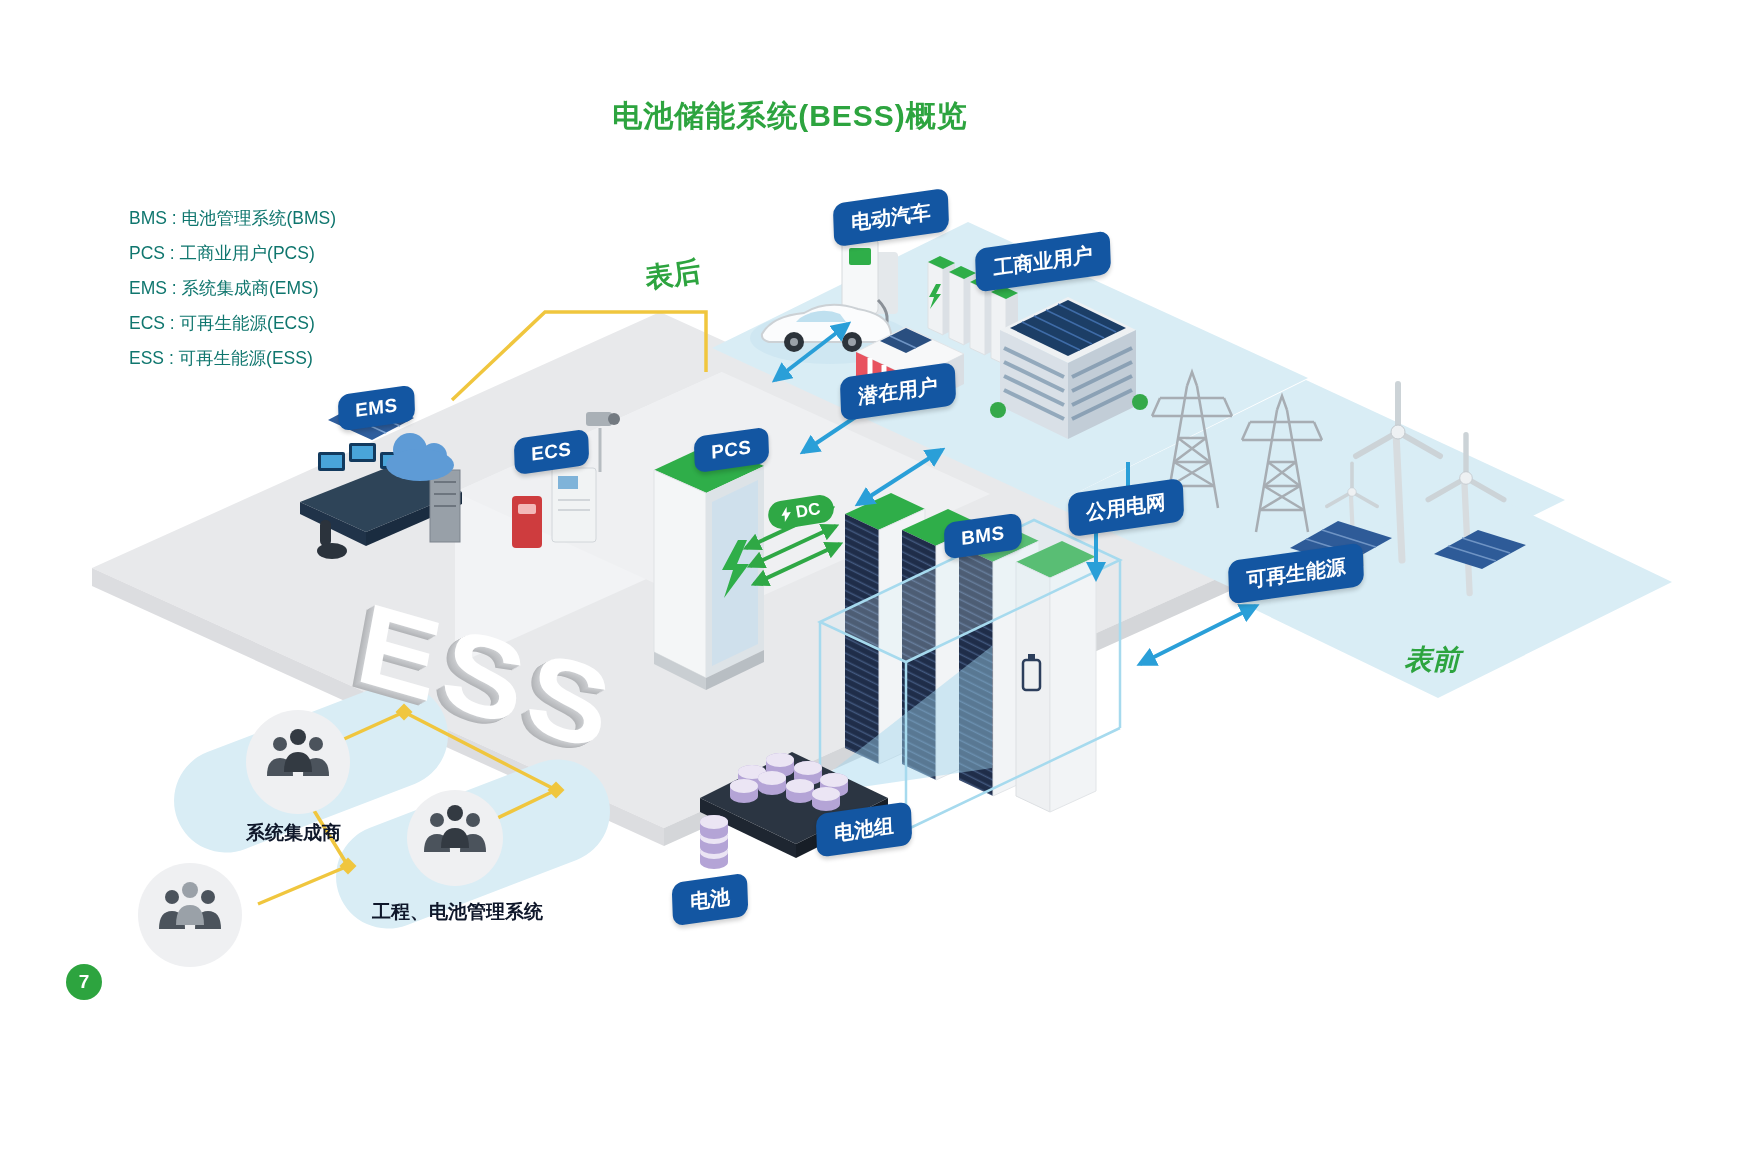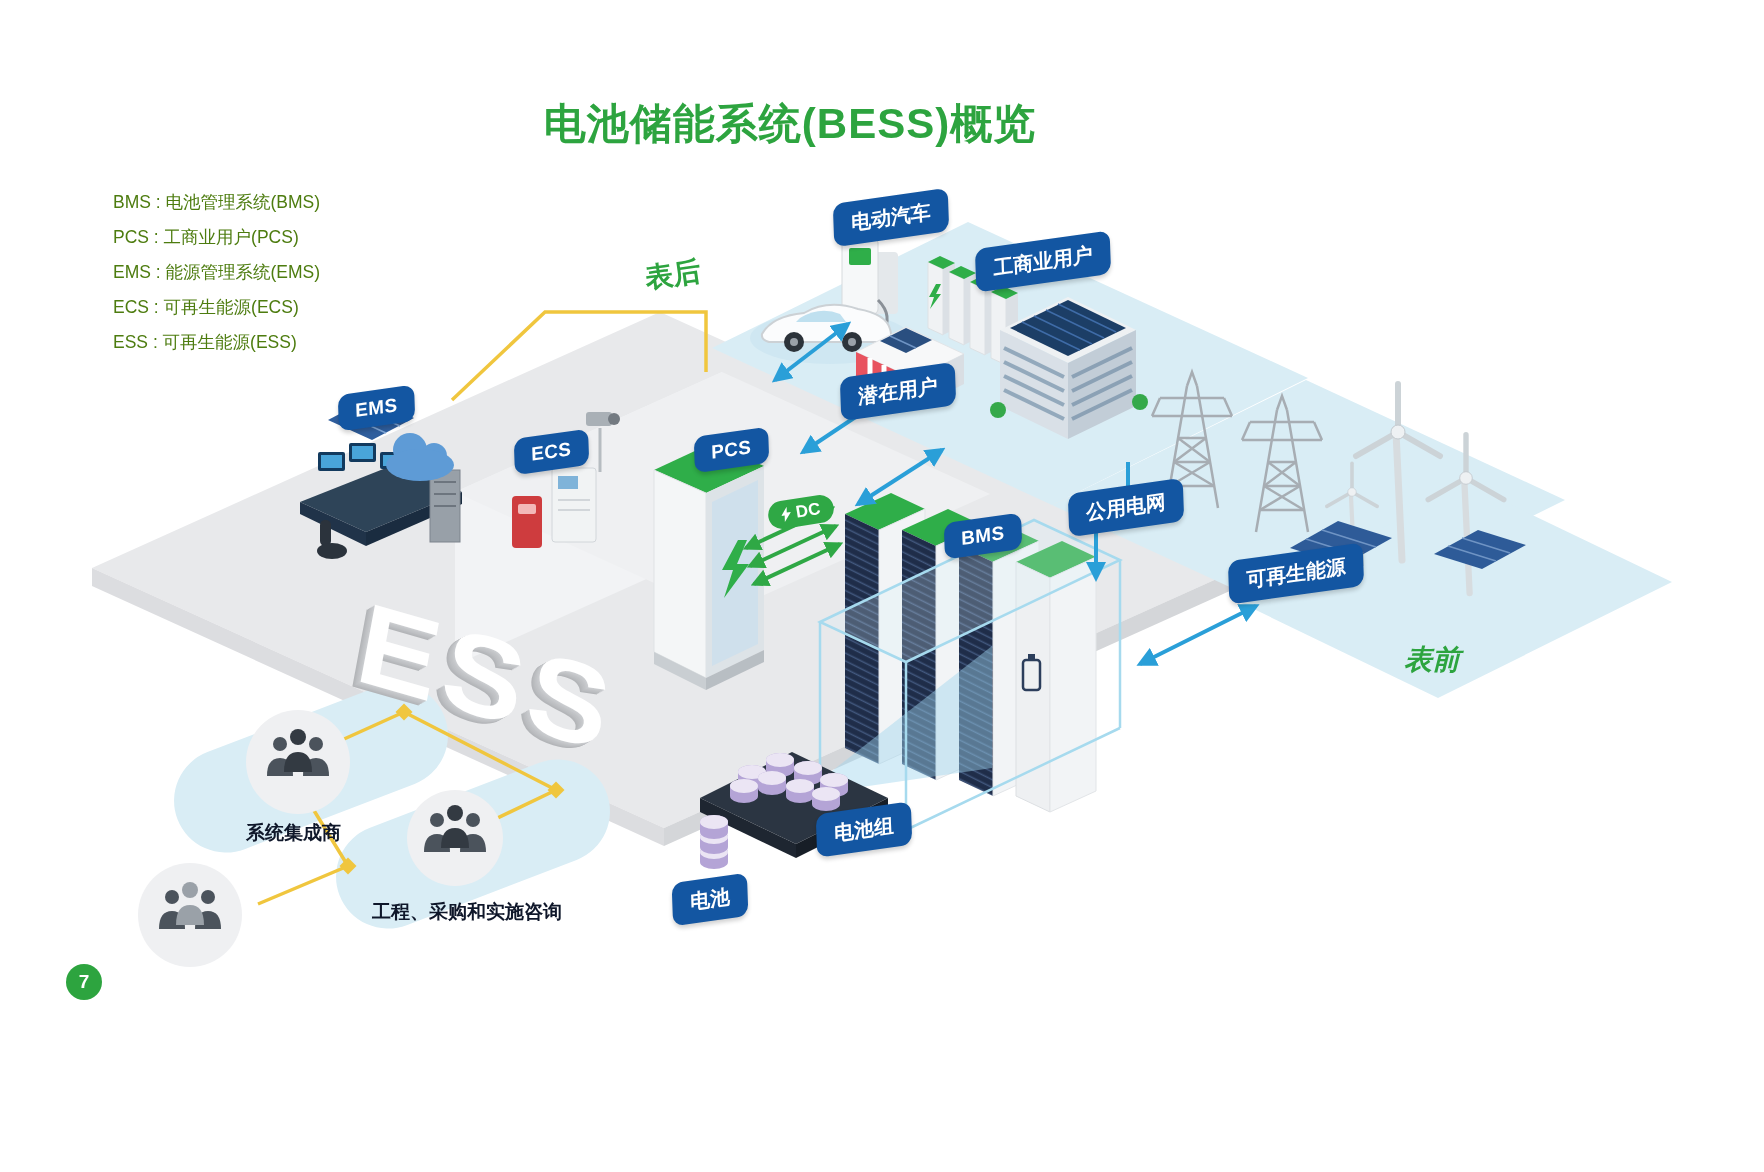--- a/index.html
+++ b/index.html
@@ -1,22 +1,22 @@
 <!DOCTYPE html>
 <html><head>
 <meta charset="utf-8">
 <style>
   html,body{margin:0;padding:0;background:#ffffff;}
   .stage{position:relative;width:1764px;height:1172px;background:#fff;overflow:hidden;
          font-family:"Liberation Sans","DejaVu Sans",sans-serif;}
   .scene{position:absolute;left:0;top:0;width:1764px;height:1172px;}
   .title{position:absolute;top:96px;left:0;width:1580px;margin:0;text-align:center;
-         font-size:42px;font-weight:bold;color:#2da43f;letter-spacing:1px;}
-  .legend{position:absolute;left:113px;top:190px;margin:0;padding:0;list-style:none;
-          font-size:17.5px;color:#4d7c0f;}
+         font-size:30px;font-weight:bold;color:#2da43f;letter-spacing:1px;}
+  .legend{position:absolute;left:113px;top:190px;margin:16px;padding:0;list-style:none;
+          font-size:17.5px;color:#0f766e;}
   .legend li{margin-bottom:11px;white-space:nowrap;}
   .badge{position:absolute;background:#1356a2;color:#fff;font-weight:bold;font-size:20px;
          padding:8px 18px;border-radius:11px;white-space:nowrap;
          transform:rotate(-8deg) skewX(-6deg);box-shadow:0 3px 4px rgba(0,0,0,.18);z-index:6;}
   .badge.latin{font-size:19px;letter-spacing:.5px;padding:7px 17px;}
   .zone{position:absolute;color:#2da43f;font-weight:bold;font-size:28px;z-index:5;white-space:nowrap;}
   .zone-behind{left:645px;top:256px;transform:rotate(-8deg);}
   .zone-front{left:1404px;top:641px;font-style:italic;}
   .ess{position:absolute;left:372px;top:576px;font-size:118px;font-weight:bold;color:#fff;
        letter-spacing:6px;z-index:2;transform:skewY(16deg) skewX(-10deg);transform-origin:0 0;
@@ -338,21 +338,21 @@
       <line x1="750" y1="566" x2="836" y2="526" marker-start="url(#mg)" marker-end="url(#mg)"></line>
       <line x1="754" y1="584" x2="840" y2="544" marker-start="url(#mg)" marker-end="url(#mg)"></line>
     </g>
   </svg>
 
   <h1 class="title">电池储能系统(BESS)概览</h1>
 
   <ul class="legend">
     <li>BMS : 电池管理系统(BMS)</li>
     <li>PCS : 工商业用户(PCS)</li>
-    <li>EMS : 能源管理系统(EMS)</li>
+    <li>EMS : 系统集成商(EMS)</li>
     <li>ECS : 可再生能源(ECS)</li>
     <li>ESS : 可再生能源(ESS)</li>
   </ul>
 
   <div class="zone zone-behind">表后</div>
   <div class="zone zone-front">表前</div>
 
   <div class="ess">ESS</div>
 
   <div class="badge" style="left:833px;top:196px;">电动汽车</div>
@@ -368,16 +368,16 @@
   <div class="badge" style="left:672px;top:878px;">电池</div>
 
   <div class="dc-pill">
     <svg viewBox="0 0 12 18">
         <path d="M8 0 L0 10 h4 L3 18 L12 7 H7 Z" fill="#ffffff"></path>
       </svg>
     <span>DC</span>
   </div>
 
   <div class="txt-label si">系统集成商</div>
-  <div class="txt-label epc">工程、采购和实施咨询</div>
+  <div class="txt-label epc">工程、电池管理系统</div>
 
   <div class="page-num">7</div>
 </div>
 
 </body></html>

